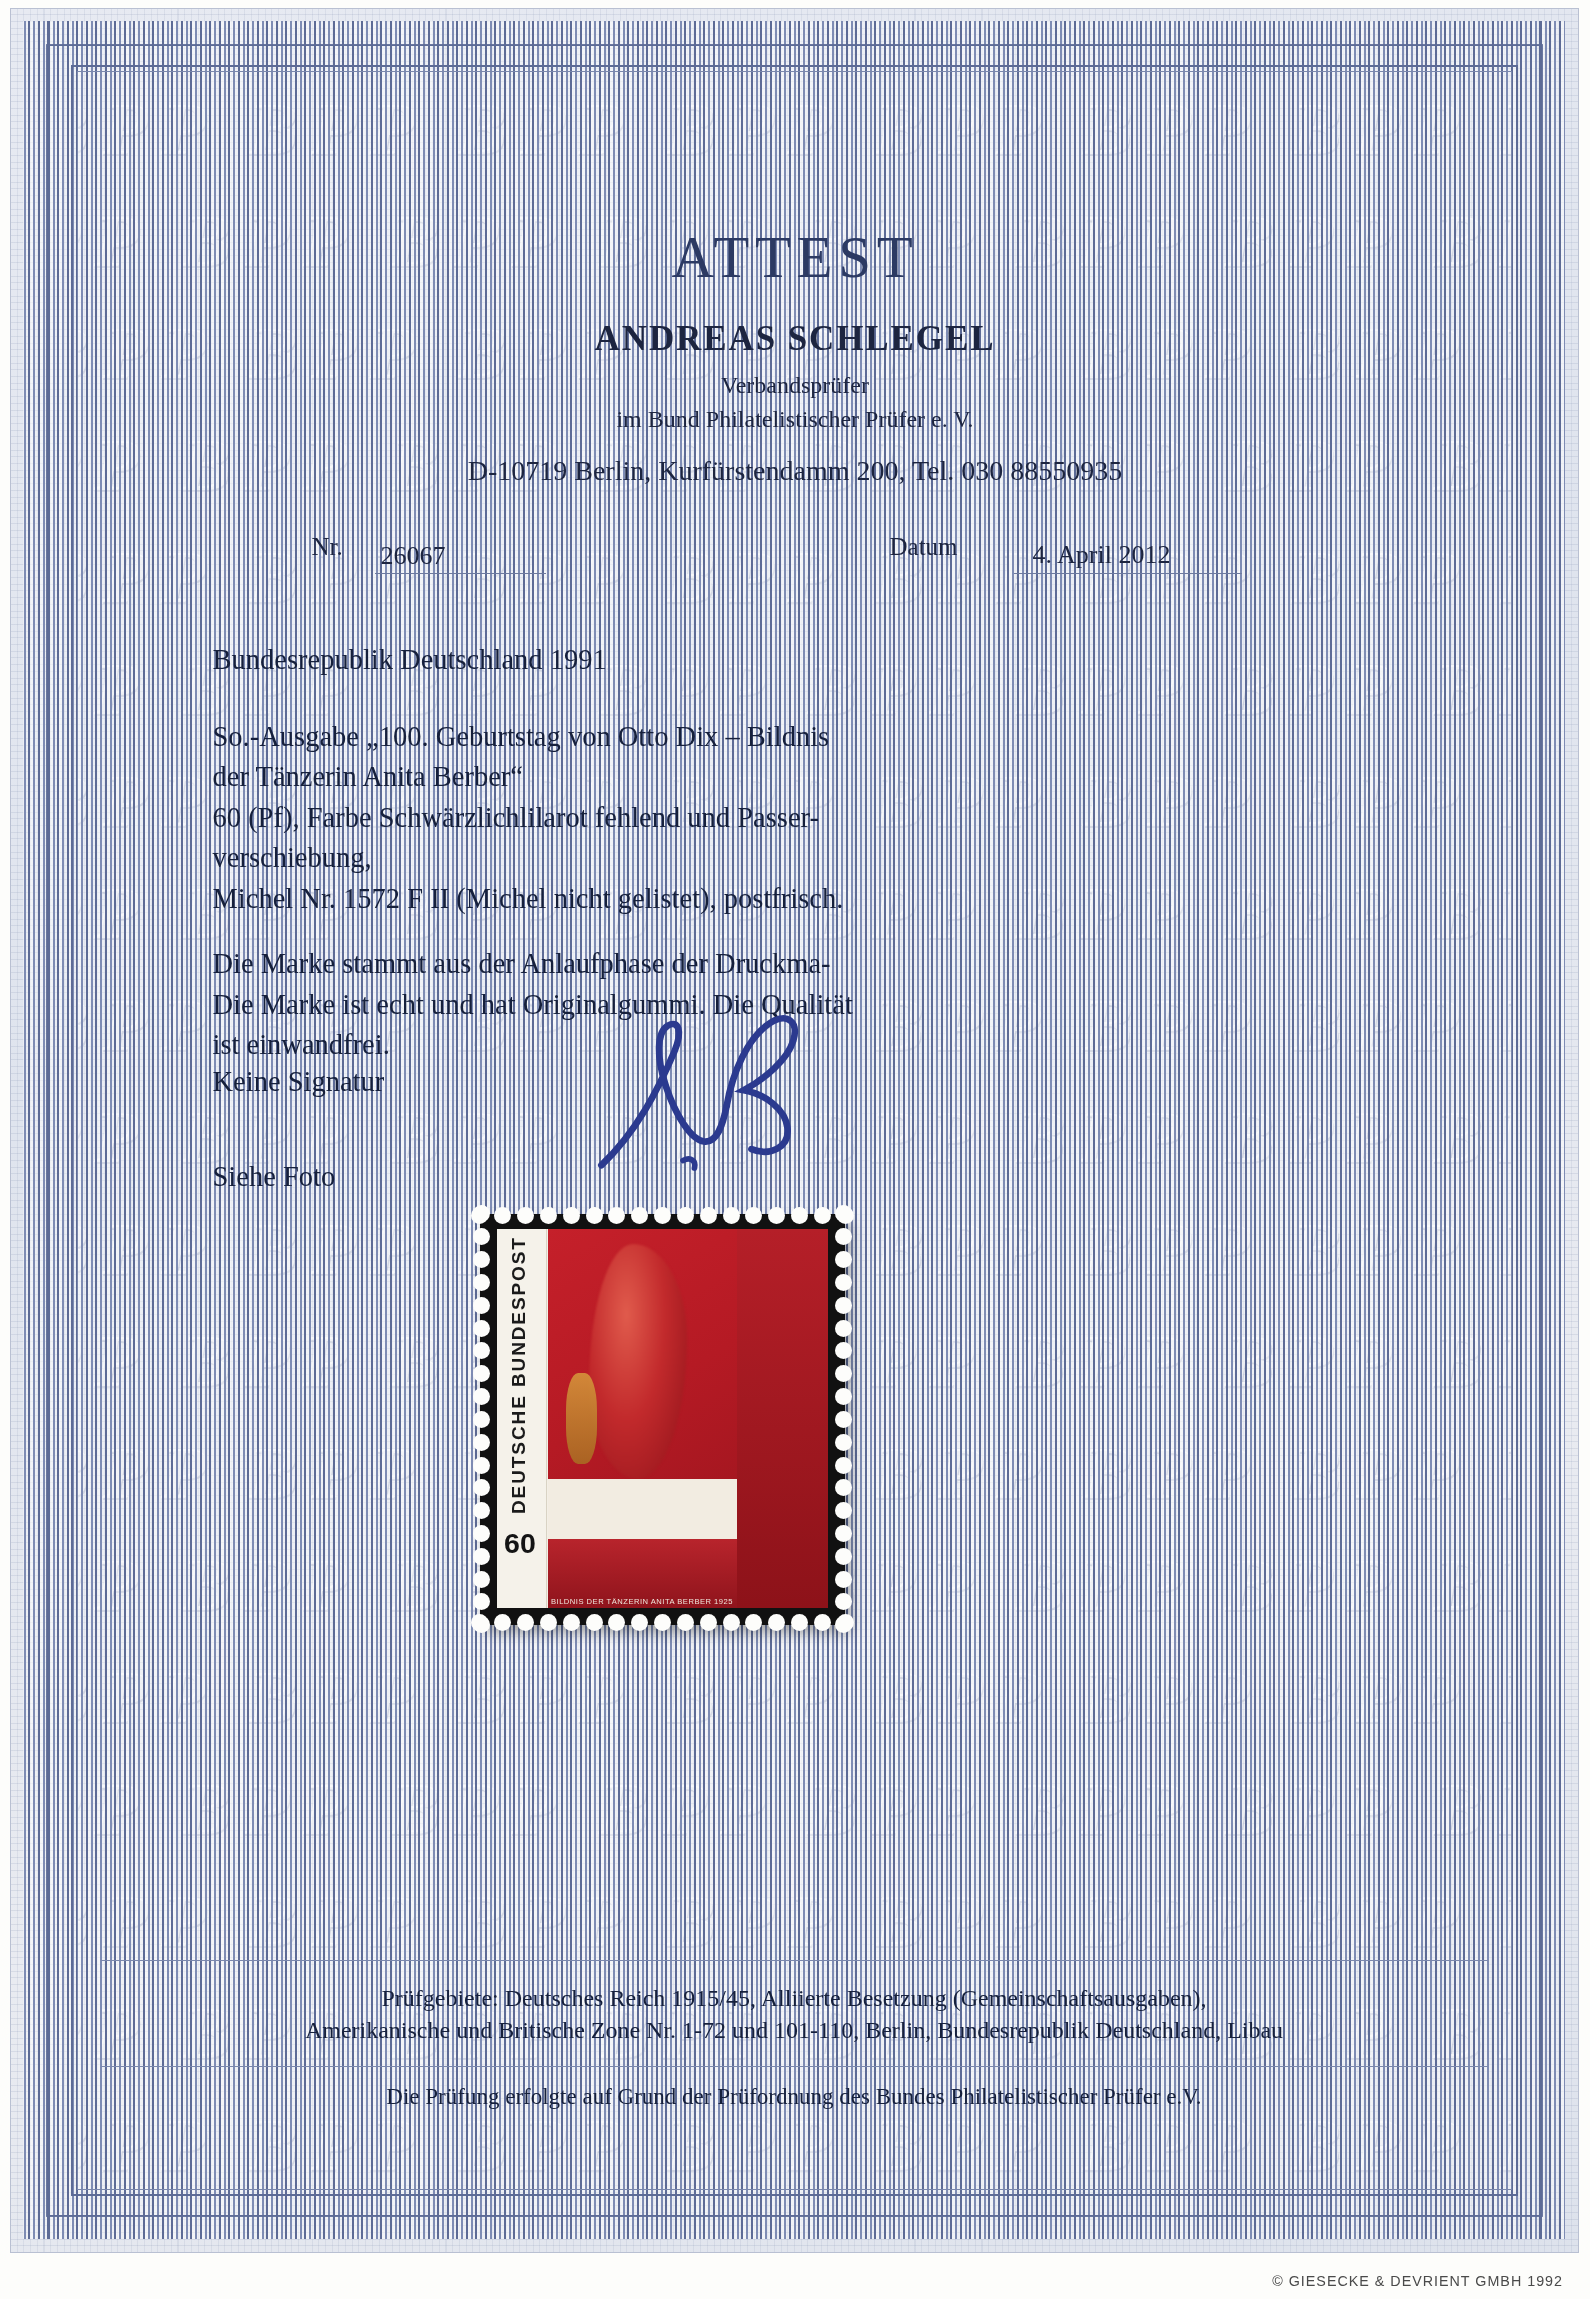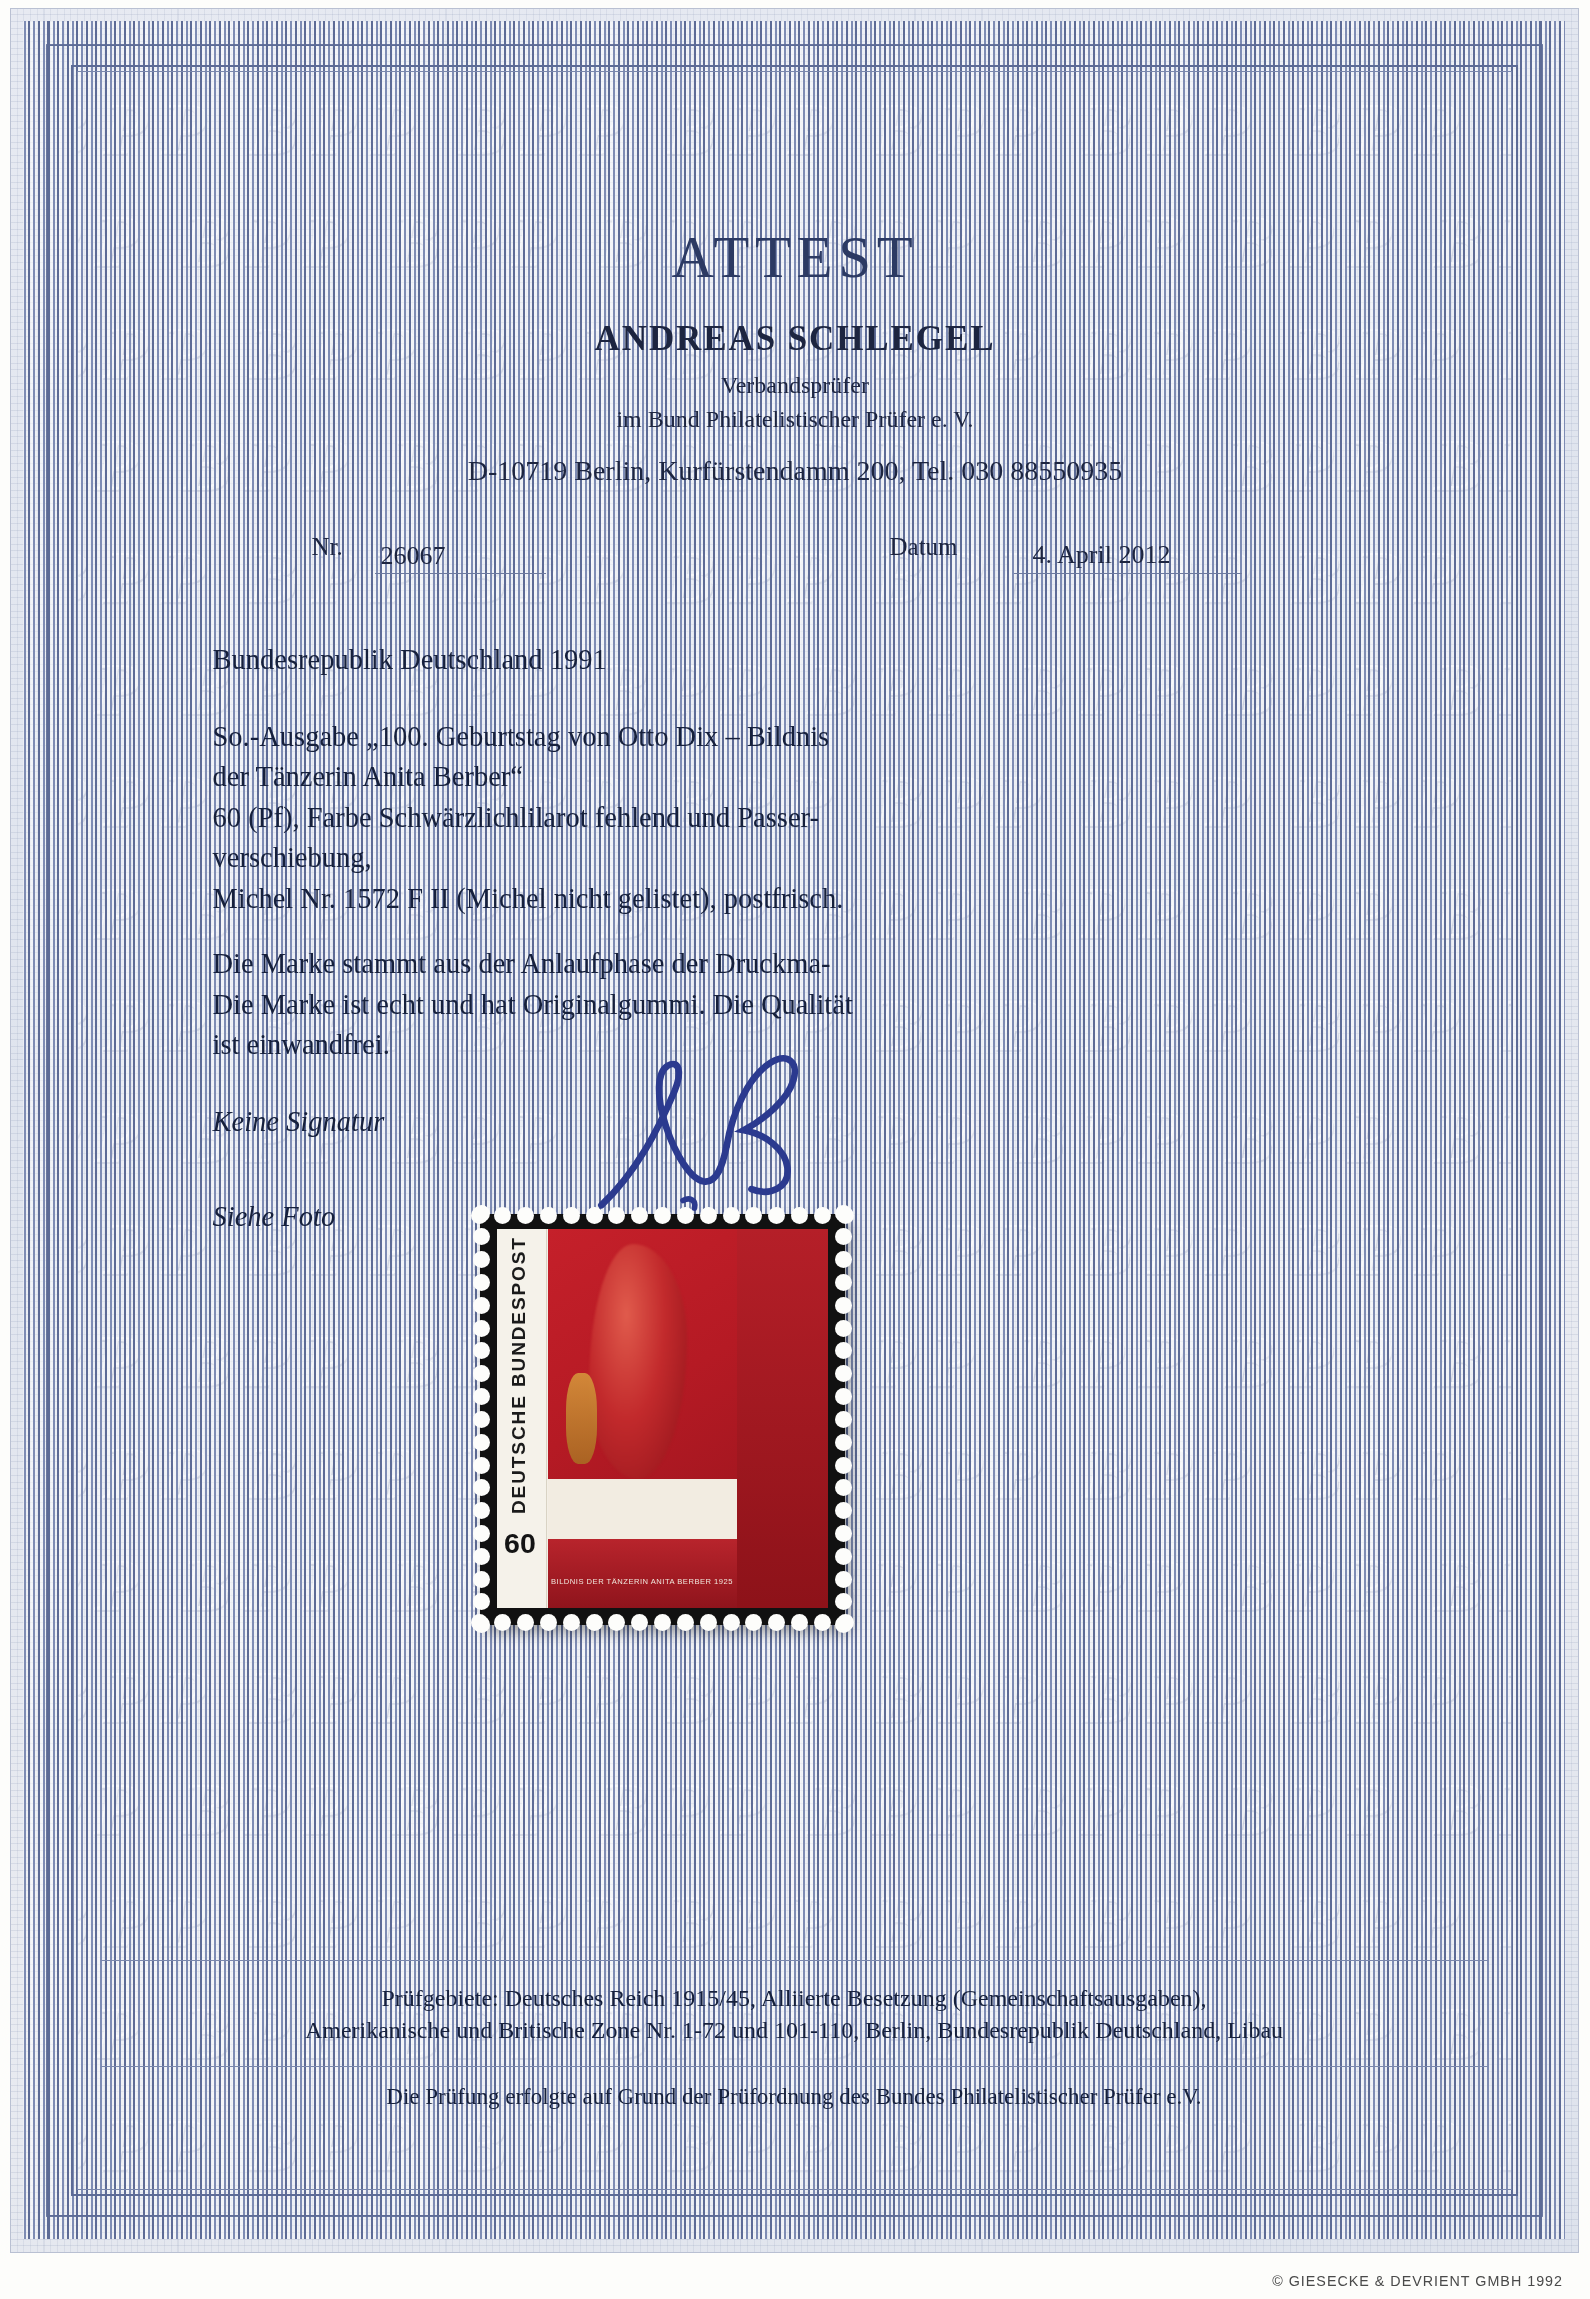--- a/index.html
+++ b/index.html
@@ -155,27 +155,25 @@
     font-size: 28.5px;
     line-height: 1.42;
     color: #16203c;
   }
   .para { margin-bottom: 36px; }
   .para.tight { margin-bottom: 0; }
   .para-gap { height: 25px; }
 
   .sig-block {
     position: relative;
-    margin-top: 40px;
     margin-left: 112px;
     width: 1012px;
     height: 171px;
     font-size: 28.5px;
     color: #16203c;
-    font-style: italic;
   }
   .keine-sig { position: absolute; left: 0; top: 0; }
   .siehe-foto { position: absolute; left: 0; top: 95px; text-align: center; }
   .signature {
     position: absolute;
     left: 371px;
     top: -67px;
     width: 276px;
     height: 209px;
   }
@@ -268,21 +266,21 @@
   }
   .stamp-art-lowerred {
     position: absolute;
     left: 0; right: 0;
     top: 82%;
     bottom: 0;
     background: linear-gradient(180deg, #b8242c, #8f141c);
   }
   .stamp-art-caption {
     position: absolute;
-    left: 0; right: 0; bottom: 22px;
+    left: 0; right: 0; bottom: 2px;
     text-align: center;
     font-family: "Liberation Sans", sans-serif;
     font-size: 7.6px;
     letter-spacing: 0.5px;
     color: #f0e6dc;
   }
   .stamp-right-band {
     position: absolute;
     right: 0; top: 0; bottom: 0; width: 91px;
     background: linear-gradient(180deg, #b51f28, #8d1219);

